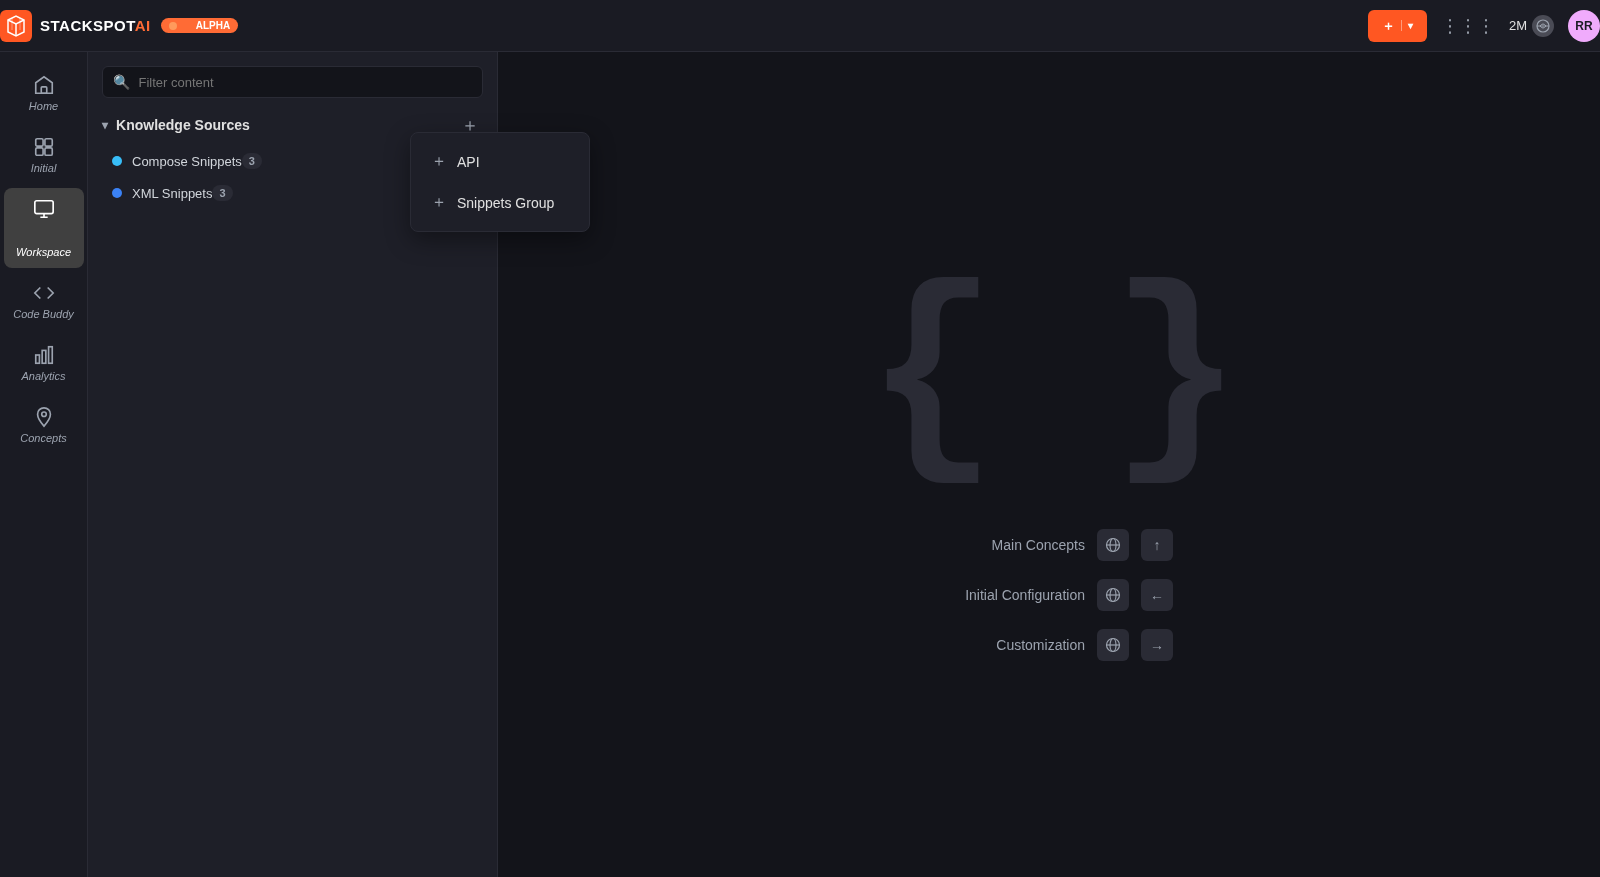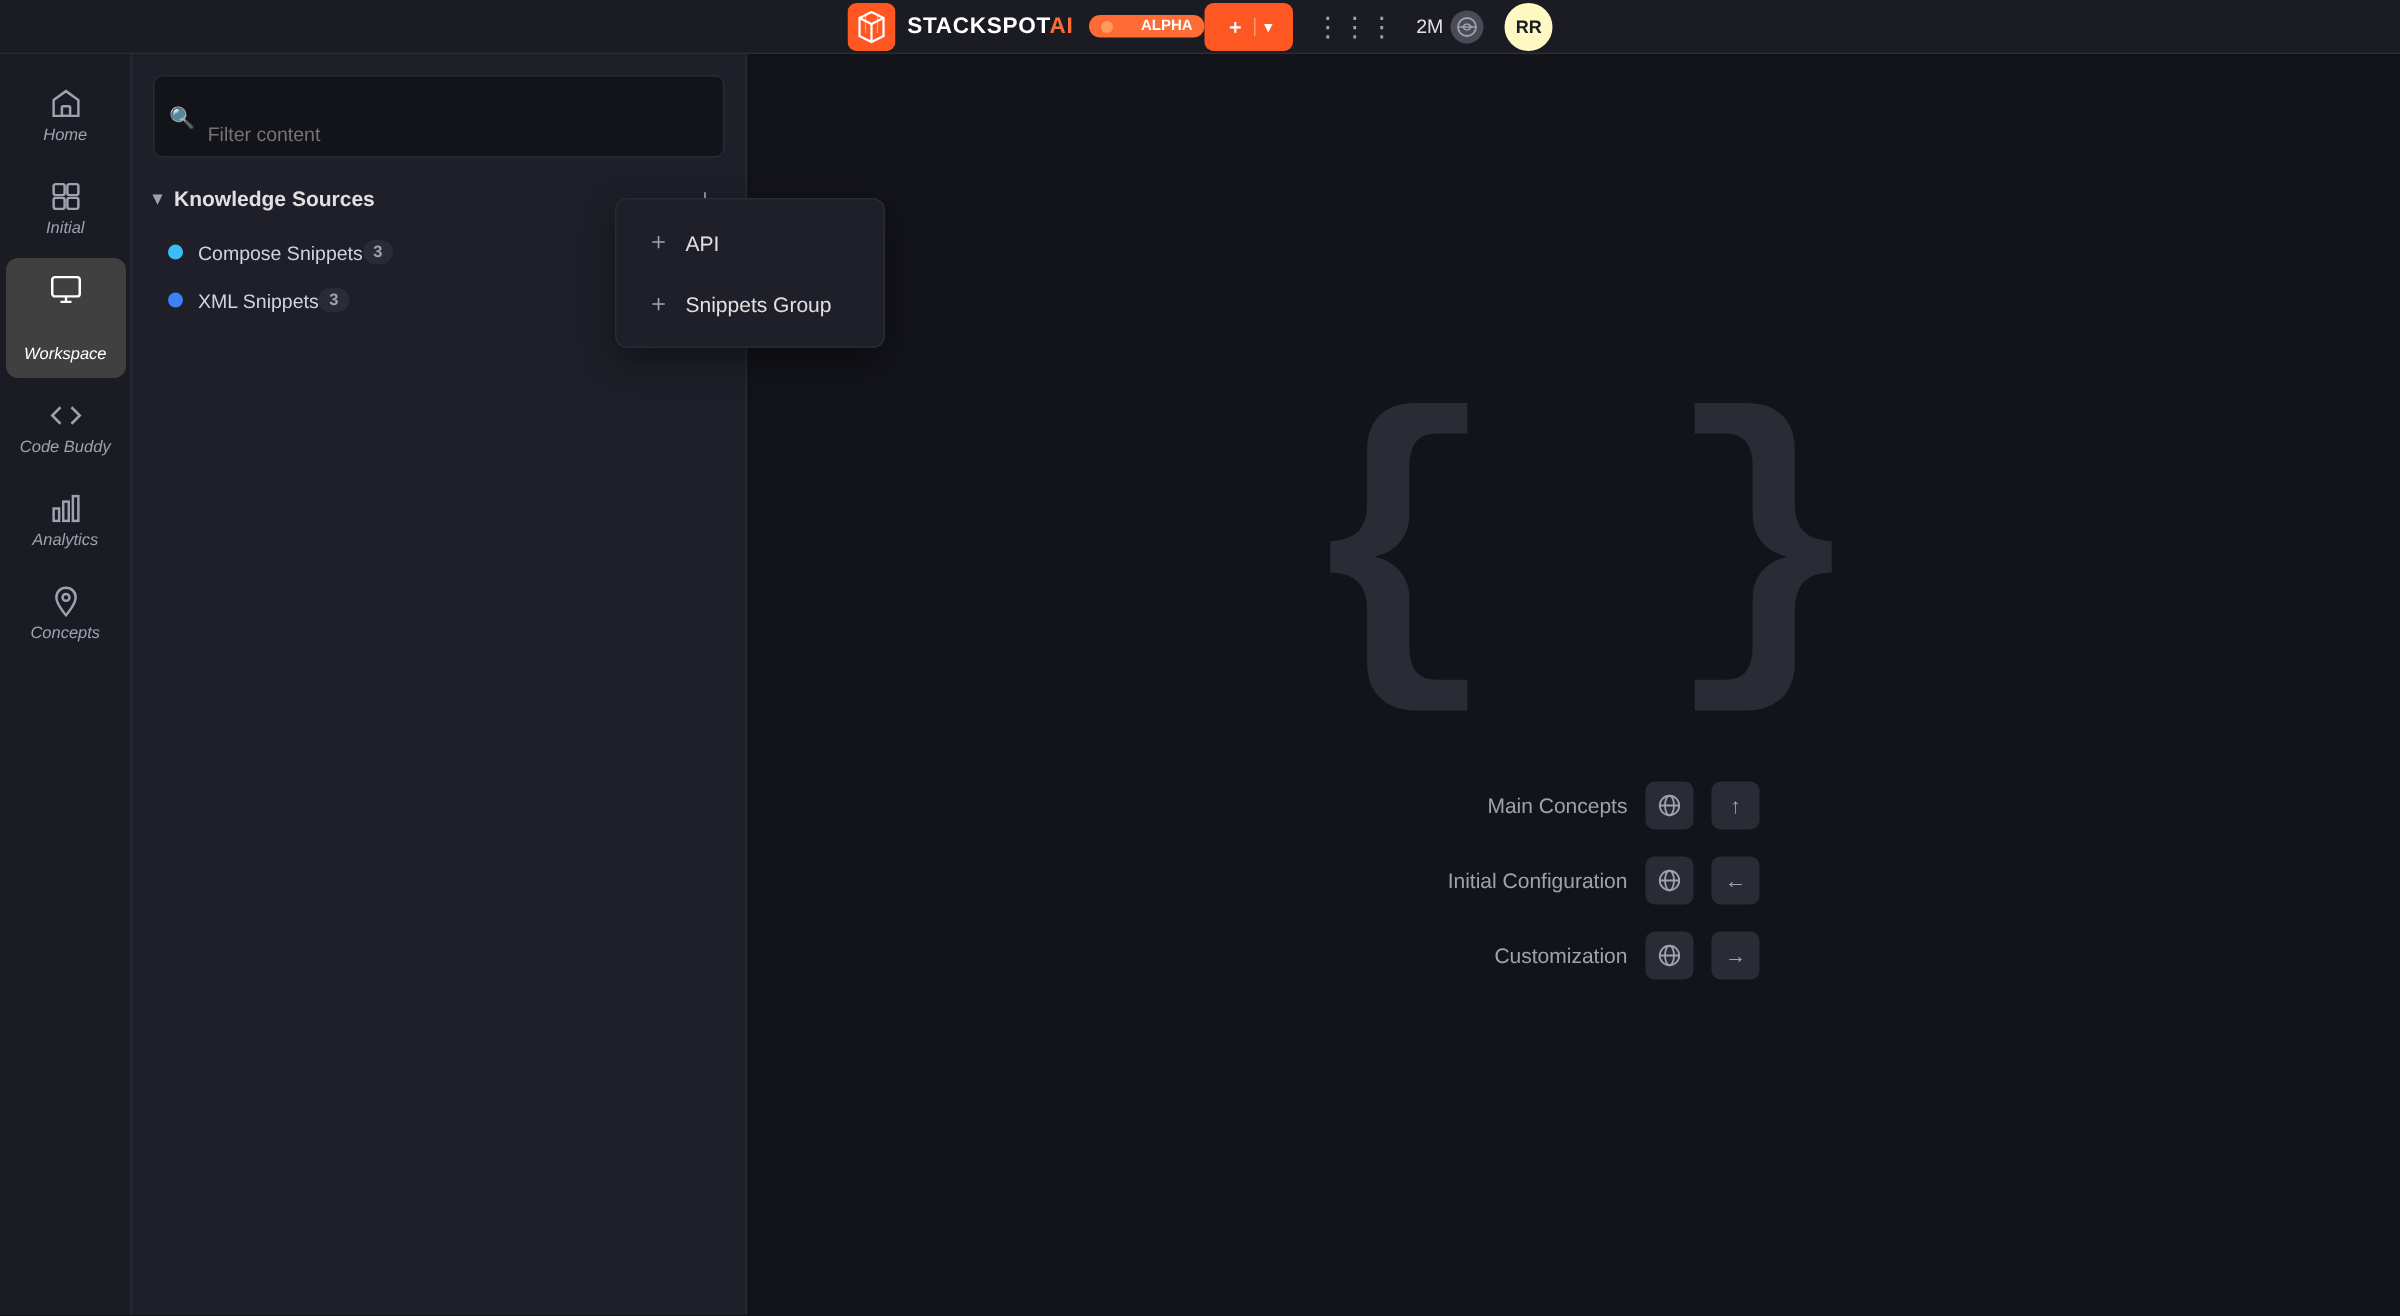--- a/index.html
+++ b/index.html
@@ -9,26 +9,26 @@
       background: #13141a;
       color: #e0e0e0;
       font-family: -apple-system, BlinkMacSystemFont, 'Segoe UI', sans-serif;
       overflow: hidden;
       display: flex;
       flex-direction: column;
     }
 
     
     .topbar {
-      height: 36px;
+      height: 52px;
       background: #1a1b23;
       display: flex;
       align-items: center;
-      justify-content: center;
-      padding: 0 16px;
+      justify-content: space-between;
+      padding: 0 0;
       border-bottom: 1px solid #2a2b35;
       flex-shrink: 0;
     }
     .topbar-left {
       display: flex;
       align-items: center;
       gap: 10px;
     }
     .logo {
       display: flex;
@@ -107,21 +107,21 @@
       background: #4a4b55;
       display: flex;
       align-items: center;
       justify-content: center;
       font-size: 11px;
     }
     .avatar {
       width: 32px;
       height: 32px;
       border-radius: 50%;
-      background: #fef9c3;
+      background: #f0abfc;
       display: flex;
       align-items: center;
       justify-content: center;
       font-size: 12px;
       font-weight: 700;
       color: #1a1b23;
       cursor: pointer;
     }
 
     
@@ -185,21 +185,20 @@
       padding: 7px 10px;
       gap: 8px;
     }
     .sidebar-search input {
       background: none;
       border: none;
       outline: none;
       color: #14b8a6;
       font-size: 13px;
       width: 100%;
-      margin-top: 24px;
     }
     .sidebar-search .search-icon {
       color: #6b7280;
       font-size: 14px;
     }
     .sidebar-section {
       padding: 0 14px;
     }
     .section-header {
       display: flex;

